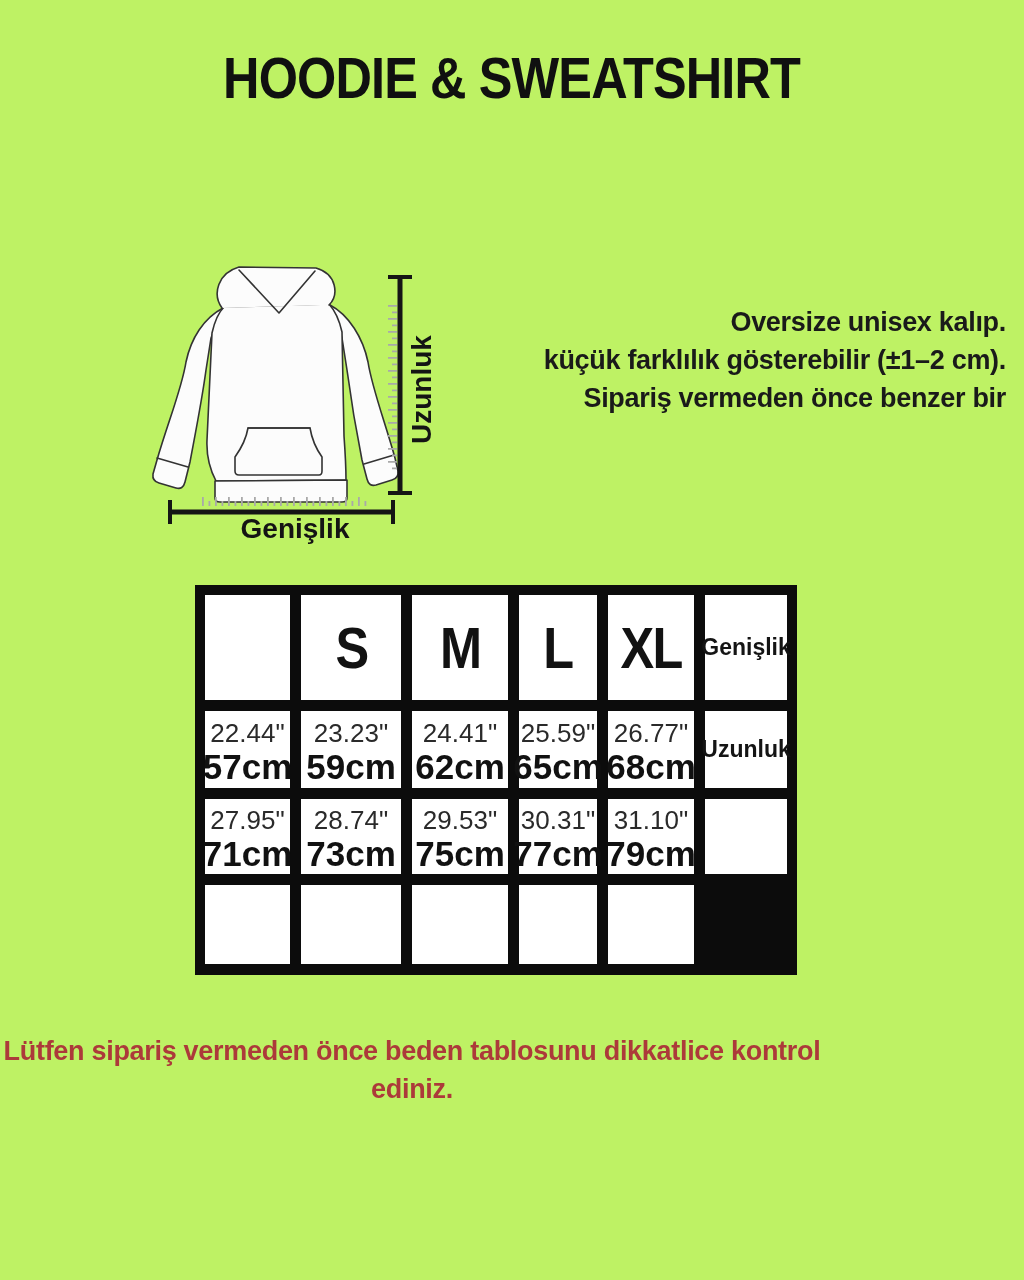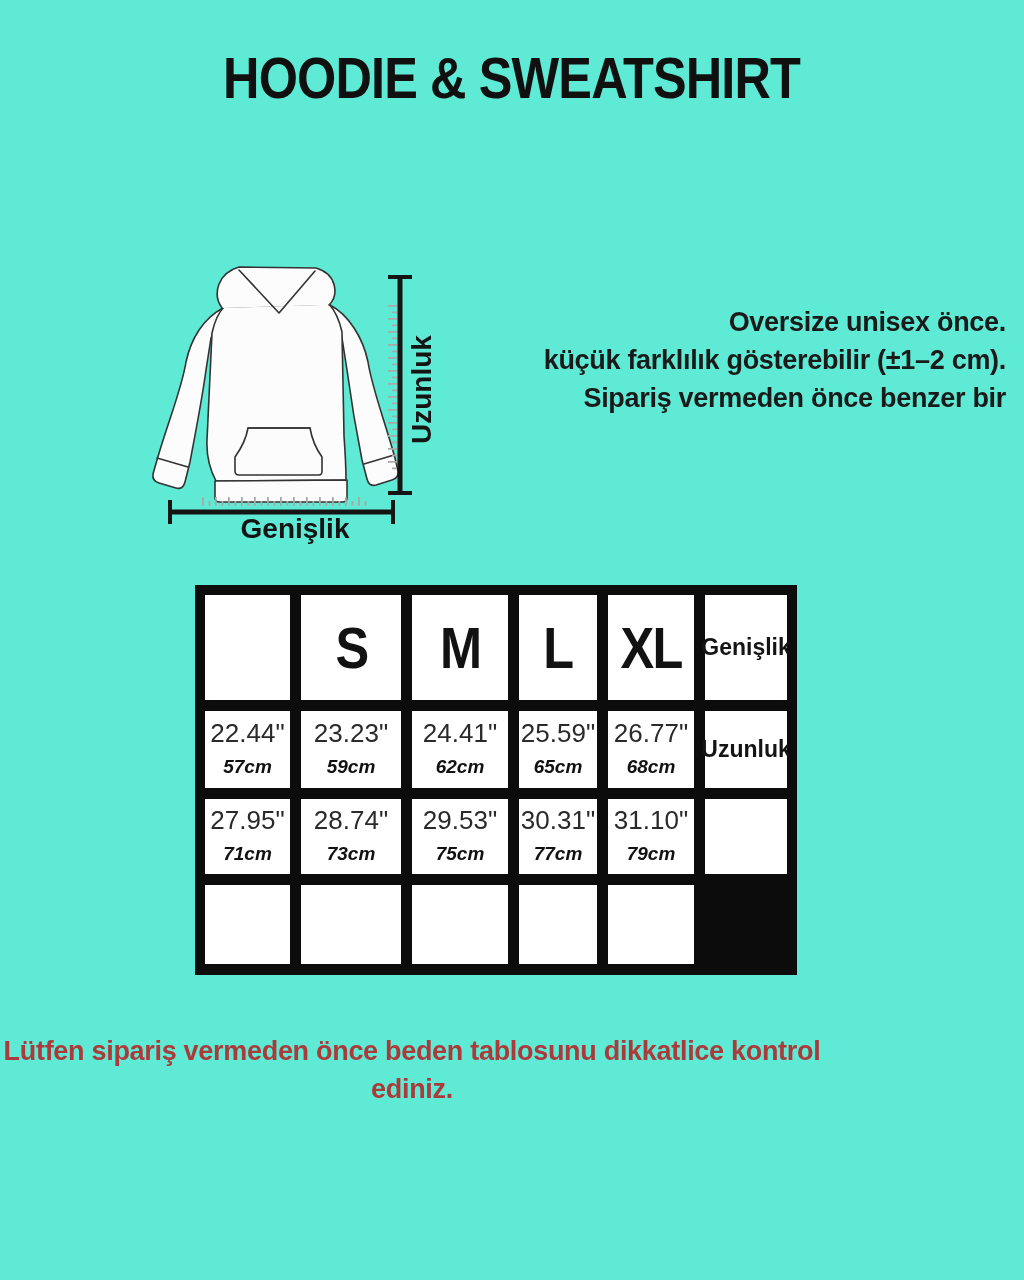--- a/index.html
+++ b/index.html
@@ -1,19 +1,19 @@
 <!DOCTYPE html>
 <html><head>
 <meta charset="utf-8">
 <style>
   html,body { margin:0; padding:0; }
   body { background:#e8e8e8; }
   .page {
     position:relative; width:1024px; height:1280px;
-    background:#5eead4; overflow:hidden;
+    background:#bef264; overflow:hidden;
     font-family:"Liberation Sans", sans-serif;
     color:#161616;
     margin:0 auto;
   }
   
   .title-line {
     position:absolute; left:0; width:1024px; text-align:center;
     font-weight:700; font-size:58px; line-height:60px;
     letter-spacing:-1px; color:#101010; white-space:nowrap;
   }
@@ -44,21 +44,21 @@
     box-sizing:border-box; background:#0c0c0c;
     display:grid;
     grid-template-columns:85px 100px 96px 78px 86px 82px;
     grid-template-rows:105px 77px 75px 79px;
     gap:11px; padding:10px;
   }
   .cell { background:#ffffff; display:flex; flex-direction:column; align-items:center; justify-content:center; overflow:visible; }
   .cell.size { font-weight:700; font-size:58px; letter-spacing:-2px; color:#121212; }
   .cell.rowlabel { font-weight:700; font-size:23px; color:#141414; }
   .cell .in { font-weight:400; font-size:26px; line-height:33px; color:#2a2a2a; }
-  .cell .cm { font-weight:700; font-size:19px; line-height:33px; color:#111111;font-style:italic; }
+  .cell .cm { font-weight:700; font-size:35px; line-height:33px; color:#111111; }
   
   .footer {
     position:absolute; left:0; top:1032px; width:824px;
     text-align:center; font-weight:700; font-size:27px; line-height:38px;
     letter-spacing:-0.3px; color:#ac3a3a;
   }
 </style>
 </head>
 <body>
 
@@ -106,21 +106,21 @@
     <g stroke="#151515">
       <line x1="260" y1="25" x2="260" y2="245" stroke-width="5"></line>
       <line x1="248" y1="27" x2="272" y2="27" stroke-width="4"></line>
       <line x1="248" y1="243" x2="272" y2="243" stroke-width="4"></line>
     </g>
   </svg>
   <div class="width-label">Genişlik</div>
   <div class="length-label">Uzunluk</div>
 
   <div class="note">
-    <div>Oversize unisex önce.</div>
+    <div>Oversize unisex kalıp.</div>
     <div>küçük farklılık gösterebilir (±1–2 cm).</div>
     <div>Sipariş vermeden önce benzer bir</div>
   </div>
 
   <div class="size-table">
 
     <div class="cell corner"></div>
     <div class="cell size">
         <span class="cond">S</span>
       </div>

